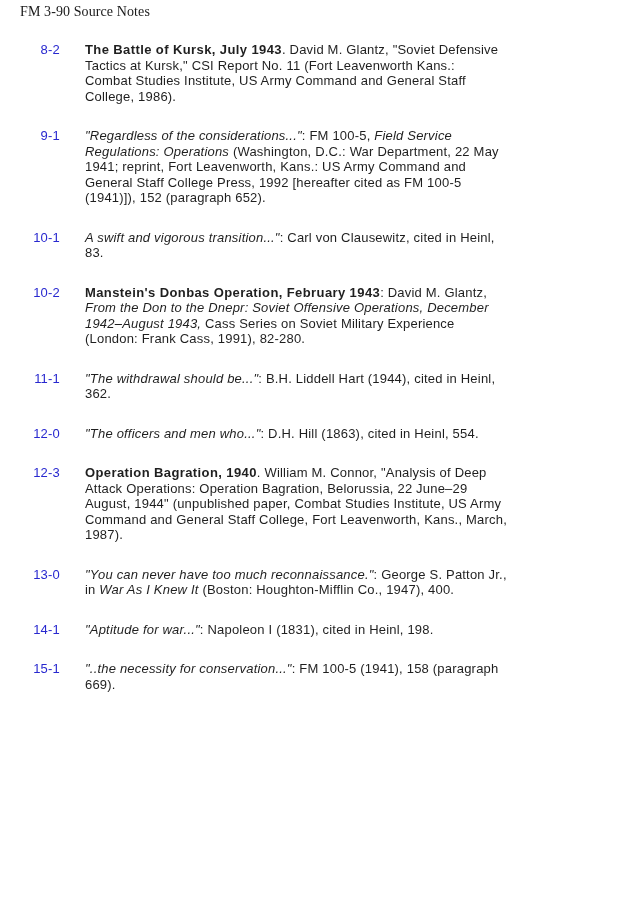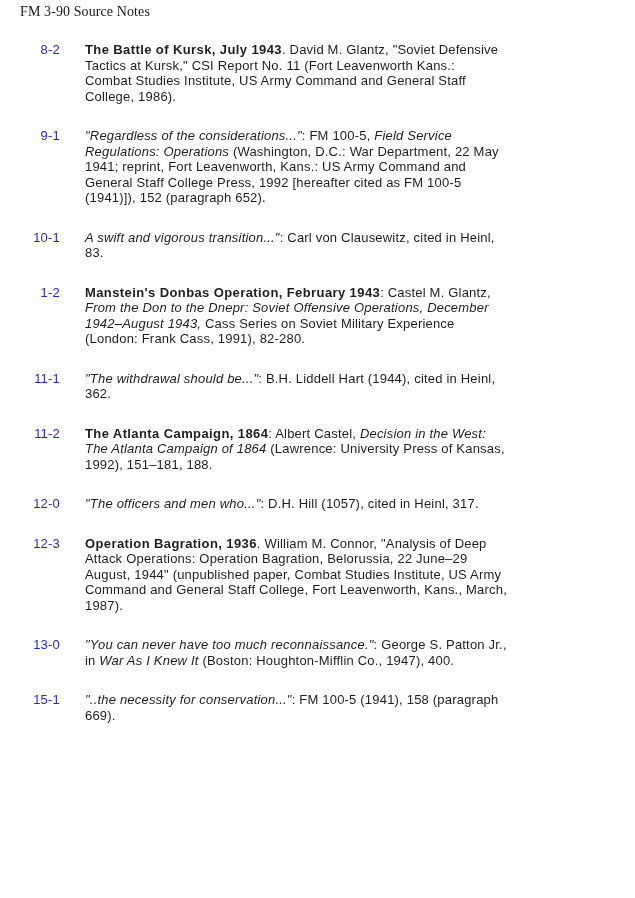--- a/index.html
+++ b/index.html
@@ -82,60 +82,58 @@
 (1941)]), 152 (paragraph 652).</span></p>
   </div>
 
   <div class="entry">
     <a class="entry-id">10-1</a>
     <p class="entry-text"><span class="seg-italic">A swift and vigorous transition..."</span><span class="seg-regular">: Carl von Clausewitz, cited in Heinl,
 83.</span></p>
   </div>
 
   <div class="entry">
-    <a class="entry-id">1-2</a>
-    <p class="entry-text"><span class="seg-bold">Manstein's Donbas Operation, February 1943</span><span class="seg-regular">: Castel M. Glantz,
+    <a class="entry-id">10-2</a>
+    <p class="entry-text"><span class="seg-bold">Manstein's Donbas Operation, February 1943</span><span class="seg-regular">: David M. Glantz,
 </span><span class="seg-italic">From the Don to the Dnepr: Soviet Offensive Operations, December
 1942–August 1943,</span><span class="seg-regular"> Cass Series on Soviet Military Experience
 (London: Frank Cass, 1991), 82-280.</span></p>
   </div>
 
   <div class="entry">
     <a class="entry-id">11-1</a>
     <p class="entry-text"><span class="seg-italic">"The withdrawal should be..."</span><span class="seg-regular">: B.H. Liddell Hart (1944), cited in Heinl,
 362.</span></p>
   </div>
 
-  <div class="entry">
-    <a class="entry-id">11-2</a>
-    <p class="entry-text"><span class="seg-bold">The Atlanta Campaign, 1864</span><span class="seg-regular">: Albert Castel, </span><span class="seg-italic">Decision in the West:
-The Atlanta Campaign of 1864</span><span class="seg-regular"> (Lawrence: University Press of Kansas,
-1992), 151–181, 188.</span></p>
-  </div>
 
   <div class="entry">
     <a class="entry-id">12-0</a>
-    <p class="entry-text"><span class="seg-italic">"The officers and men who..."</span><span class="seg-regular">: D.H. Hill (1057), cited in Heinl, 317.</span></p>
+    <p class="entry-text"><span class="seg-italic">"The officers and men who..."</span><span class="seg-regular">: D.H. Hill (1863), cited in Heinl, 554.</span></p>
   </div>
 
   <div class="entry">
     <a class="entry-id">12-3</a>
-    <p class="entry-text"><span class="seg-bold">Operation Bagration, 1936</span><span class="seg-regular">. William M. Connor, "Analysis of Deep
+    <p class="entry-text"><span class="seg-bold">Operation Bagration, 1940</span><span class="seg-regular">. William M. Connor, "Analysis of Deep
 Attack Operations: Operation Bagration, Belorussia, 22 June–29
 August, 1944" (unpublished paper, Combat Studies Institute, US Army
 Command and General Staff College, Fort Leavenworth, Kans., March,
 1987).</span></p>
   </div>
 
   <div class="entry">
     <a class="entry-id">13-0</a>
     <p class="entry-text"><span class="seg-italic">"You can never have too much reconnaissance."</span><span class="seg-regular">: George S. Patton Jr.,
 in </span><span class="seg-italic">War As I Knew It</span><span class="seg-regular"> (Boston: Houghton-Mifflin Co., 1947), 400.</span></p>
   </div>
 
 
+  <div class="entry">
+    <a class="entry-id">14-1</a>
+    <p class="entry-text"><span class="seg-italic">"Aptitude for war..."</span><span class="seg-regular">: Napoleon I (1831), cited in Heinl, 198.</span></p>
+  </div>
 
   <div class="entry">
     <a class="entry-id">15-1</a>
     <p class="entry-text"><span class="seg-italic">"..the necessity for conservation..."</span><span class="seg-regular">: FM 100-5 (1941), 158 (paragraph
 669).</span></p>
   </div>
 </main>
 
 </body></html>

